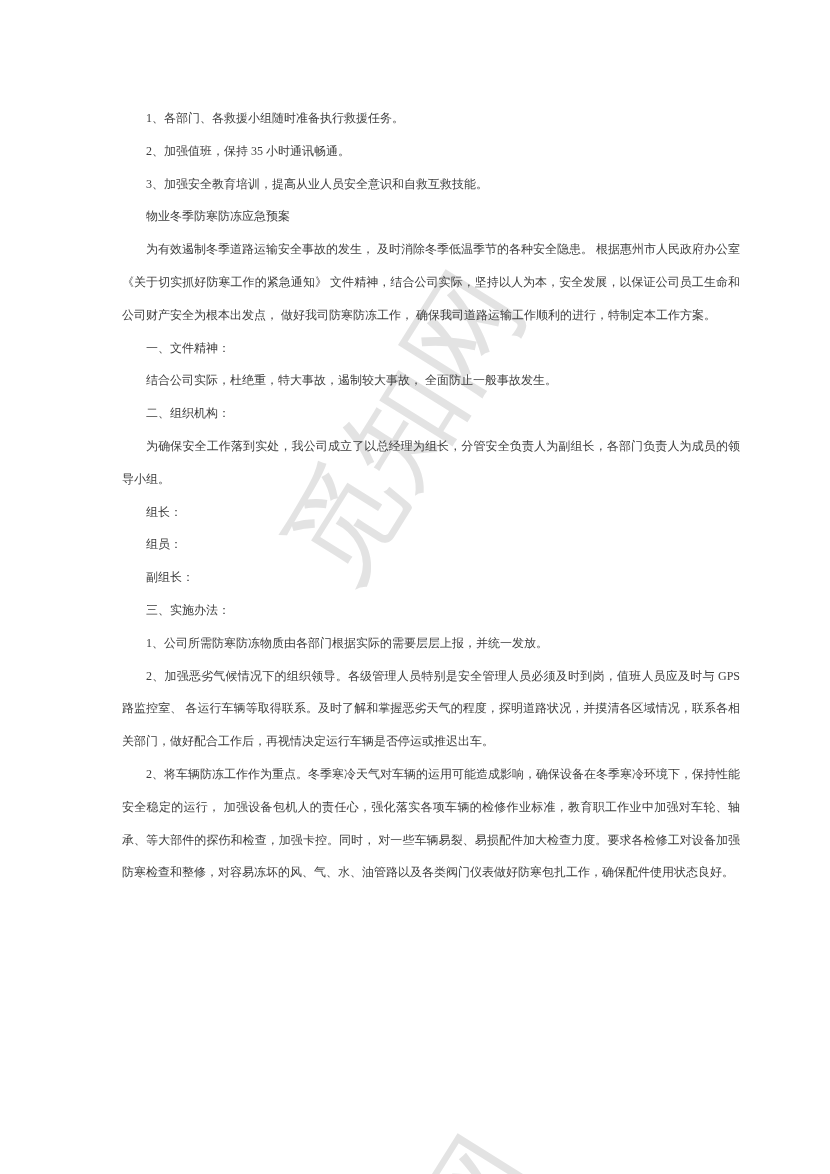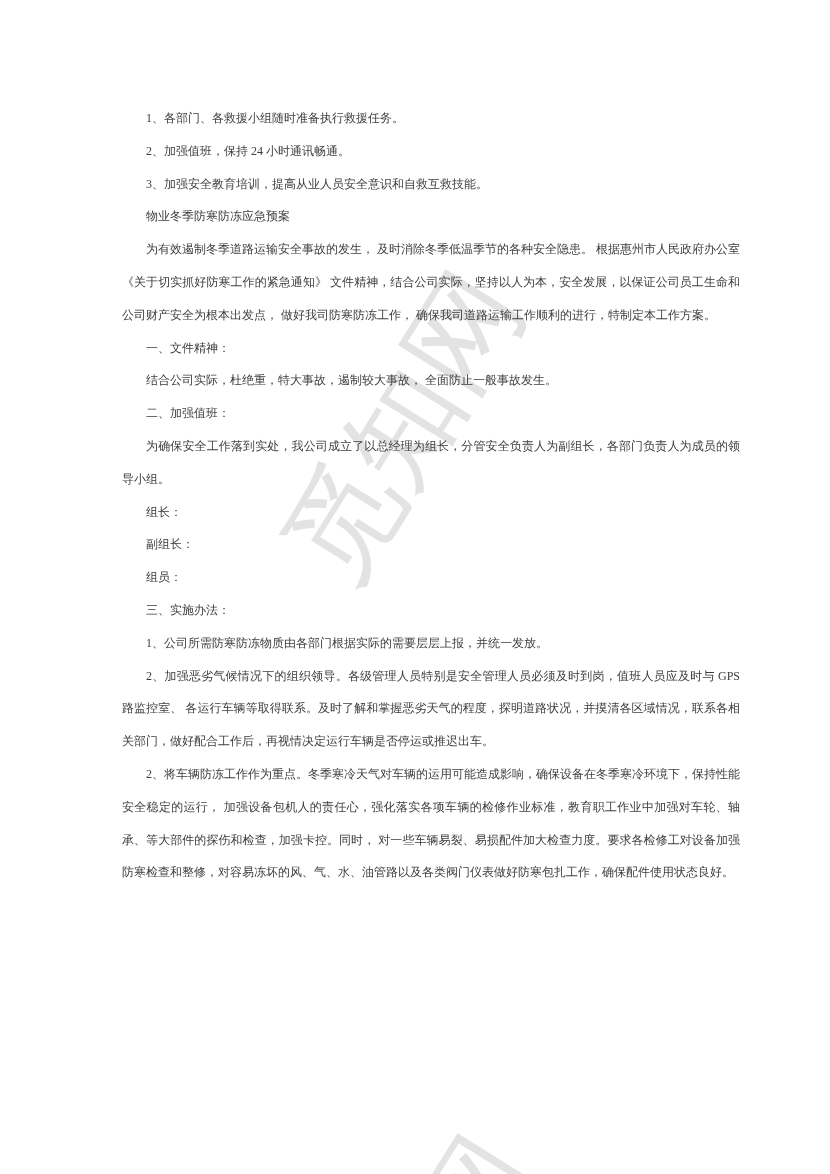--- a/index.html
+++ b/index.html
@@ -59,30 +59,30 @@
 <body>
 
 <div class="page">
 
   <div class="watermark wm-center">觅知网</div>
 
   <div class="watermark wm-bottom">觅知网</div>
 
   <div class="doc">
     <p>1、各部门、各救援小组随时准备执行救援任务。</p>
-    <p>2、加强值班，保持 24 小时通讯畅通。</p>
+    <p>2、加强值班，保持 35 小时通讯畅通。</p>
     <p>3、加强安全教育培训，提高从业人员安全意识和自救互救技能。</p>
     <p>物业冬季防寒防冻应急预案</p>
     <p>为有效遏制冬季道路运输安全事故的发生， 及时消除冬季低温季节的各种安全隐患。 根据惠州市人民政府办公室 《关于切实抓好防寒工作的紧急通知》 文件精神，结合公司实际，坚持以人为本，安全发展，以保证公司员工生命和公司财产安全为根本出发点， 做好我司防寒防冻工作， 确保我司道路运输工作顺利的进行，特制定本工作方案。</p>
     <p>一、文件精神：</p>
     <p>结合公司实际，杜绝重，特大事故，遏制较大事故， 全面防止一般事故发生。</p>
-    <p>二、加强值班：</p>
+    <p>二、组织机构：</p>
     <p>为确保安全工作落到实处，我公司成立了以总经理为组长，分管安全负责人为副组长，各部门负责人为成员的领导小组。</p>
     <p>组长：</p>
+    <p>组员：</p>
     <p>副组长：</p>
-    <p>组员：</p>
     <p>三、实施办法：</p>
     <p>1、公司所需防寒防冻物质由各部门根据实际的需要层层上报，并统一发放。</p>
     <p>2、加强恶劣气候情况下的组织领导。各级管理人员特别是安全管理人员必须及时到岗，值班人员应及时与 GPS 路监控室、 各运行车辆等取得联系。及时了解和掌握恶劣天气的程度，探明道路状况，并摸清各区域情况，联系各相关部门，做好配合工作后，再视情决定运行车辆是否停运或推迟出车。</p>
     <p>2、将车辆防冻工作作为重点。冬季寒冷天气对车辆的运用可能造成影响，确保设备在冬季寒冷环境下，保持性能安全稳定的运行， 加强设备包机人的责任心，强化落实各项车辆的检修作业标准，教育职工作业中加强对车轮、轴承、等大部件的探伤和检查，加强卡控。同时， 对一些车辆易裂、易损配件加大检查力度。要求各检修工对设备加强防寒检查和整修，对容易冻坏的风、气、水、油管路以及各类阀门仪表做好防寒包扎工作，确保配件使用状态良好。</p>
   </div>
 
 </div>
 
 </body></html>

